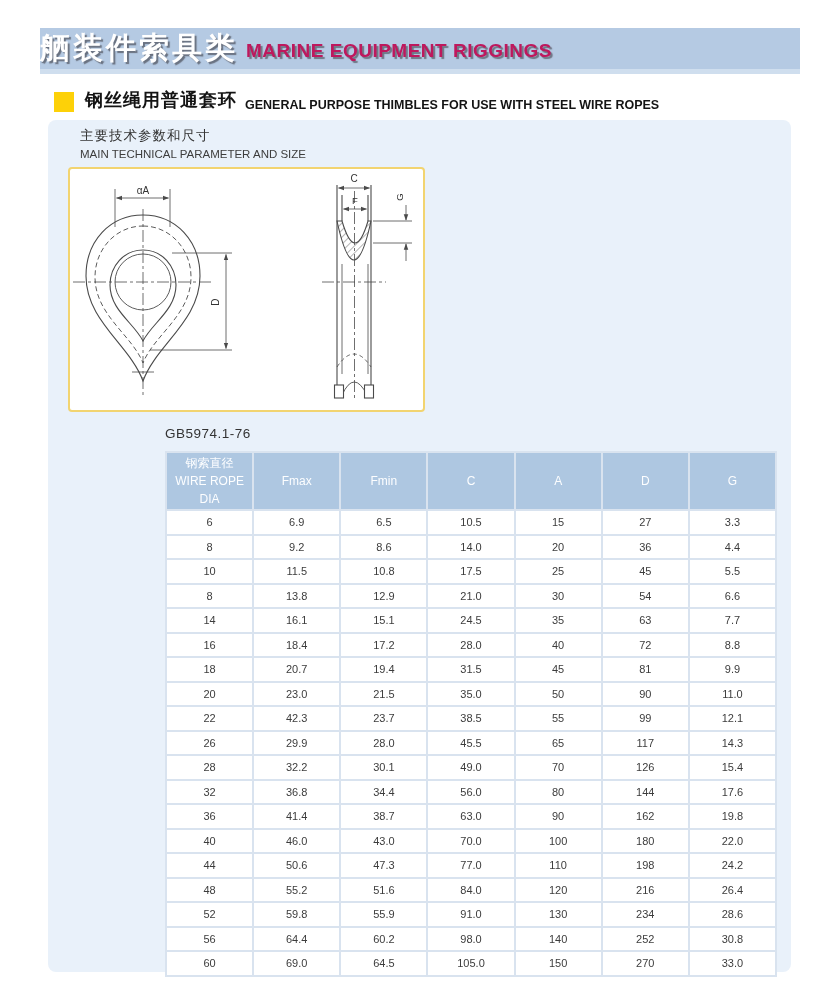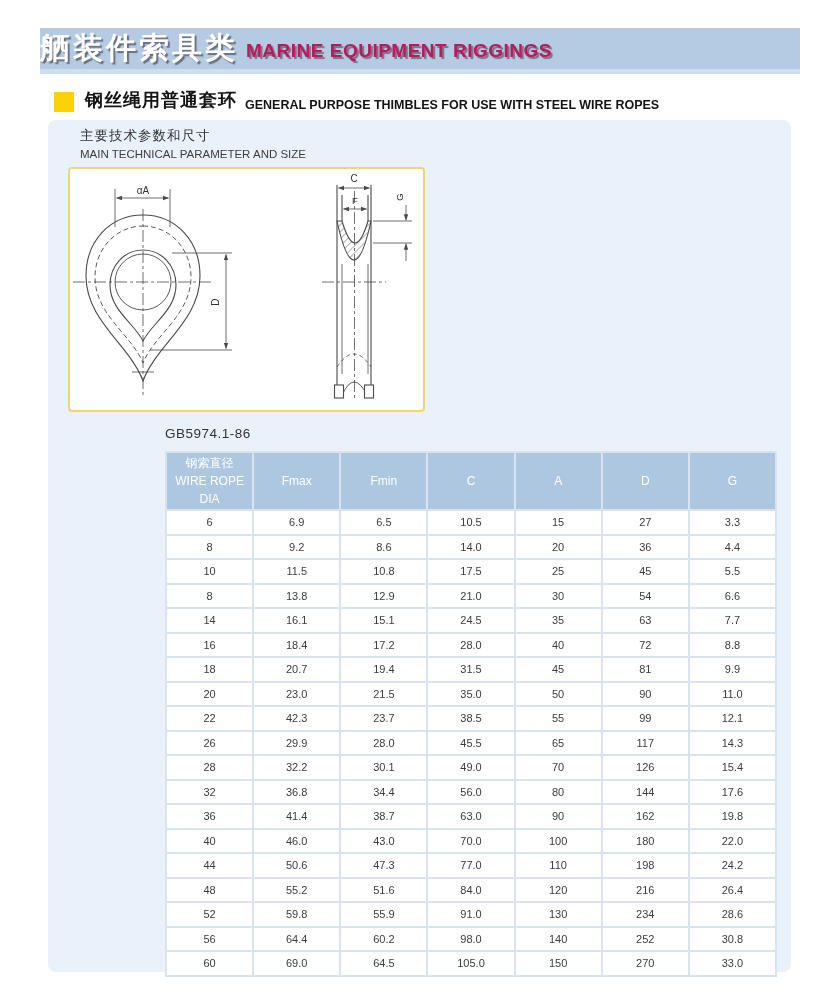--- a/index.html
+++ b/index.html
@@ -132,21 +132,21 @@
         <g stroke="#4a4a4a" stroke-width=".8" fill="none">
           <path d="M303 52 H342"></path>
             <path d="M303 74 H342"></path>
           <line x1="336" y1="36" x2="336" y2="51" marker-end="url(#arr)"></line>
           <line x1="336" y1="92" x2="336" y2="75" marker-end="url(#arr)"></line>
         </g>
         <text font-size="9.5" fill="#333" text-anchor="middle" transform="rotate(-90 333 28)" x="333" y="28">G</text>
       </svg>
     </div>
 
-    <div class="gb">GB5974.1-86</div>
+    <div class="gb">GB5974.1-76</div>
 
     <table class="data-table">
       <thead>
         <tr>
           <th>
             <div>钢索直径</div>
             <div>WIRE ROPE DIA</div>
           </th>
         <th>Fmax</th>
             <th>Fmin</th>

